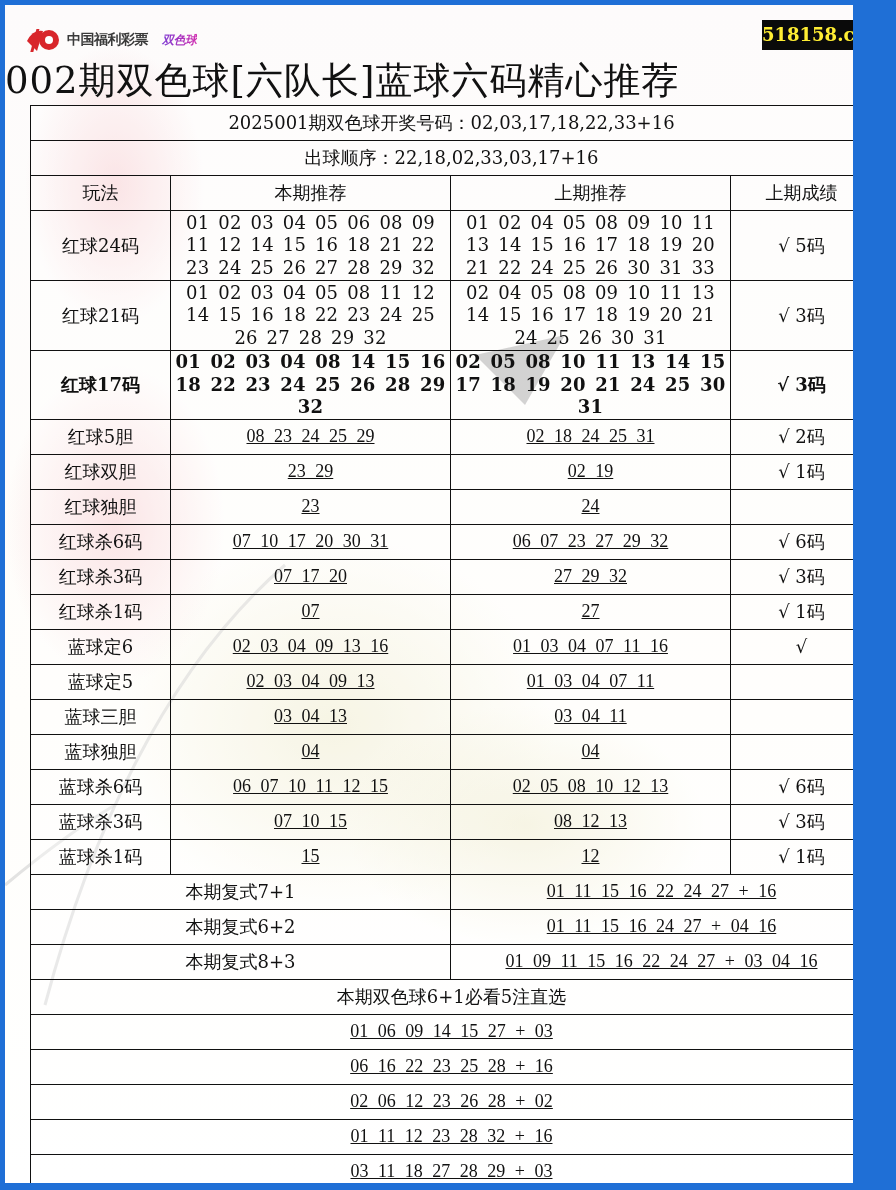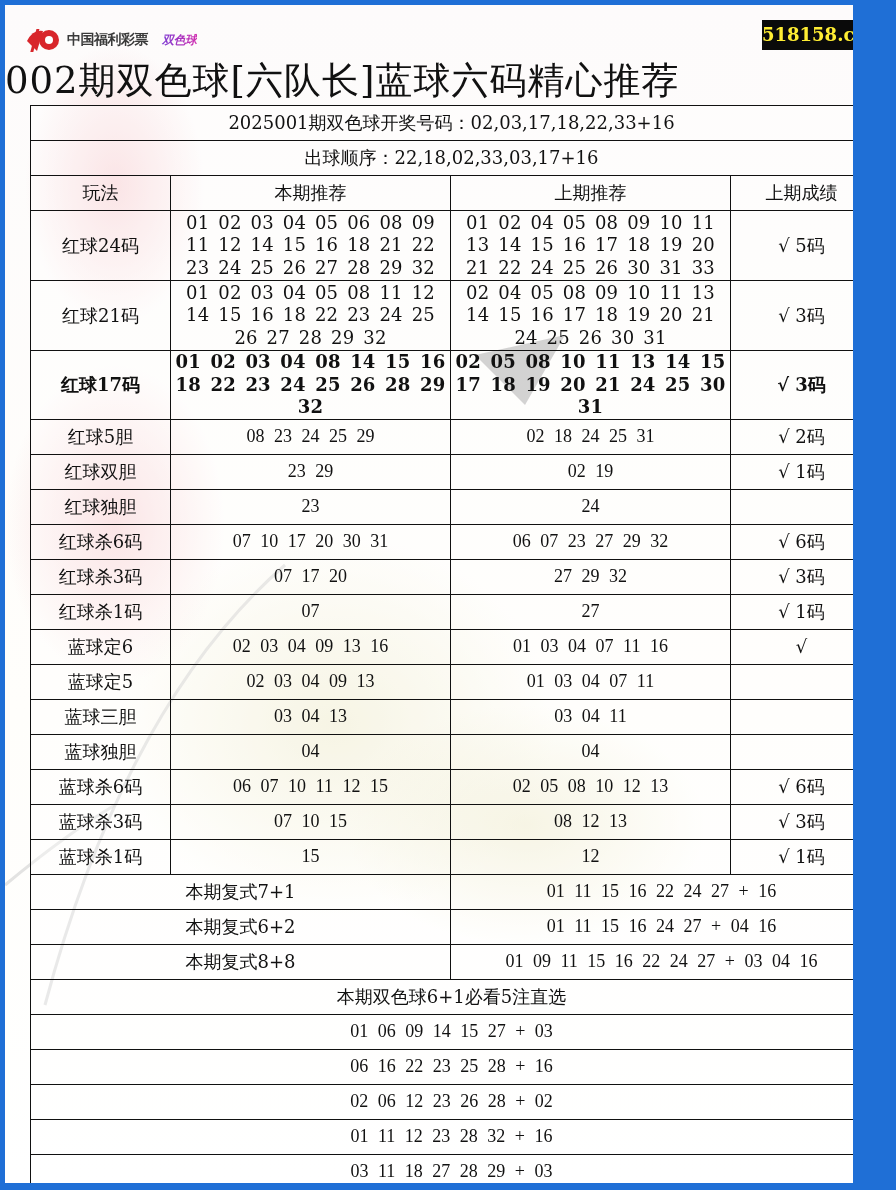--- a/index.html
+++ b/index.html
@@ -21,21 +21,21 @@
      background: linear-gradient(90deg, #5b3fe0, #d12fb0); -webkit-background-clip: text; background-clip: text; color: transparent; padding-left: 14px; }
   .site { position: absolute; left: 757px; top: 15px; width: 112px; height: 30px; background: #0a0a0a; color: #ffee33;
      font-family: "DejaVu Serif", serif; font-weight: bold; font-size: 18px; line-height: 30px; text-align: left; }
   .title { position: absolute; left: 0; top: 52px; width: 884px; text-align: left; font-size: 37px; line-height: 48px; color: #111;
      font-family: "DejaVu Serif", "Liberation Serif", serif; letter-spacing: 1px; }
   table.grid { position: absolute; left: 25px; top: 100px; width: 842px; border-collapse: collapse; table-layout: fixed; }
   table.grid td { border: 1.5px solid #111; text-align: center; color: #111; font-size: 18px; padding: 0; background: rgba(255,255,255,0.35); }
   td.wide { height: 34px; margin-left: 48px; }
   td.hdr { height: 34px; font-weight: normal; }
   td.nums { text-align: left; padding-left: 3px; font-size: 18px; line-height: 22.5px; letter-spacing: 0.2px; word-spacing: 3px; }
-  td.mid { font-family: "Liberation Serif", "DejaVu Serif", serif; font-size: 19px; word-spacing: 5px; }
+  td.mid { font-family: "Liberation Serif", "DejaVu Serif", serif; font-size: 19px; word-spacing: 5px; text-decoration: underline; }
   td.res { font-size: 18px; }
   .row70 td { height: 69px; }
   .row52 td { height: 51px; font-weight: bold; }
   .row35 td { height: 34px; }
 </style>
 </head>
 <body>
 
 <div class="frame">
   <svg class="bgdeco" viewBox="0 0 884 1178">
@@ -193,21 +193,21 @@
 
     <tr class="row35">
       <td colspan="2">本期复式7+1</td>
       <td colspan="2" class="mid">01 11 15 16 22 24 27 + 16</td>
     </tr>
     <tr class="row35">
       <td colspan="2">本期复式6+2</td>
       <td colspan="2" class="mid">01 11 15 16 24 27 + 04 16</td>
     </tr>
     <tr class="row35">
-      <td colspan="2">本期复式8+8</td>
+      <td colspan="2">本期复式8+3</td>
       <td colspan="2" class="mid">01 09 11 15 16 22 24 27 + 03 04 16</td>
     </tr>
 
     <tr class="row35">
       <td colspan="4">本期双色球6+1必看5注直选</td>
     </tr>
     <tr class="row35">
       <td colspan="4" class="mid">01 06 09 14 15 27 + 03</td>
     </tr>
     <tr class="row35">

